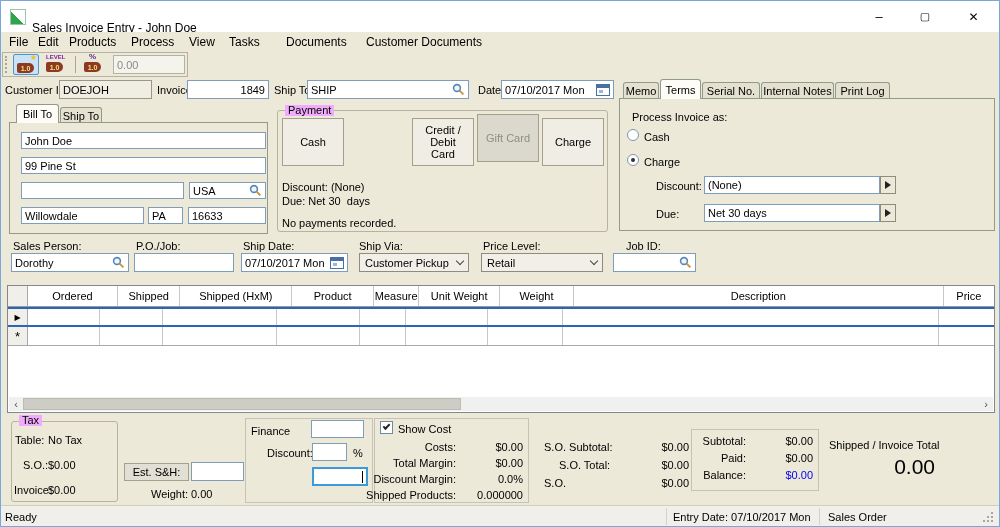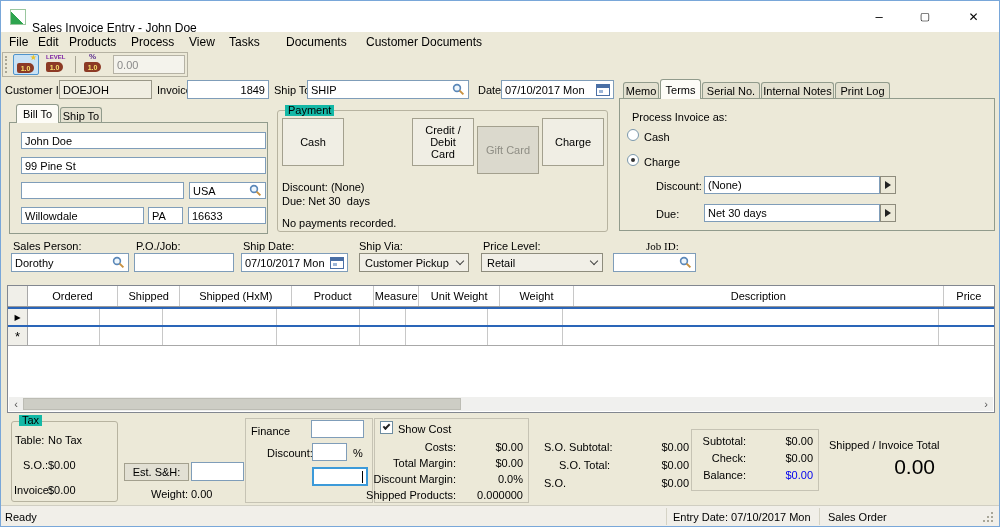--- a/index.html
+++ b/index.html
@@ -7,21 +7,21 @@
        font-family:"Liberation Sans",sans-serif;font-size:11px;color:#000;
        border:1px solid #79a7d9;box-sizing:border-box;overflow:hidden;}
   *{box-sizing:border-box;}
   .abs{position:absolute;}
   .lbl{position:absolute;white-space:pre;line-height:12px;}
   .fld{position:absolute;background:#fff;border:1px solid #7f9db9;padding:1px 3px;
        font-family:"Liberation Sans",sans-serif;font-size:11px;display:flex;align-items:center;}
   input.fld{outline:none;color:#000;}
   .fld-ro{background:#f0eee2;border:1px solid #9a9888;}
   .grp{position:absolute;border:1px solid #b7b3a0;border-radius:3px;}
-  .grplbl{position:absolute;background:#14b8a6;padding:0 3px;line-height:11px;}
+  .grplbl{position:absolute;background:#f0abfc;padding:0 3px;line-height:11px;}
   .panel{position:absolute;border:1px solid #c6c3b4;}
   .tab{position:absolute;border:1px solid #919b8c;border-bottom:none;border-radius:3px 3px 0 0;
        background:#e4e1d0;display:flex;align-items:center;justify-content:center;cursor:default;}
   .tab.active{background:#fdfcf7;z-index:3;}
   .btn{position:absolute;background:#f0eee4;border:1px solid #a3a08e;display:flex;align-items:center;
        justify-content:center;text-align:center;line-height:12px;cursor:default;}
   .btn.disabled{background:#dbd9cd;color:#8f8e85;}
   .combo{position:absolute;background:#f1efe7;border:1px solid #8e8c7d;display:flex;align-items:center;
        padding:0 5px;justify-content:space-between;}
   .chev{width:6px;height:6px;border-right:1px solid #444;border-bottom:1px solid #444;
@@ -139,21 +139,21 @@
   <input class="fld" style="left: 187px; top: 206px; width: 78px; height: 17px;" value="16633">
 
   <div class="grp" style="left:276px;top:109px;width:331px;height:122px;"></div>
   <span class="grplbl" style="left:284px;top:104px;">Payment</span>
   <div class="btn" style="left:281px;top:117px;width:62px;height:48px;">
       <span>Cash</span>
     </div>
   <div class="btn" style="left:411px;top:117px;width:62px;height:48px;padding:0 4px;">
       <span>Credit / Debit Card</span>
     </div>
-  <div class="btn disabled" style="left:476px;top:125px;width:62px;height:48px;">
+  <div class="btn disabled" style="left:476px;top:113px;width:62px;height:48px;">
       <span>Gift Card</span>
     </div>
   <div class="btn" style="left:541px;top:117px;width:62px;height:48px;">
       <span>Charge</span>
     </div>
   <span class="lbl" style="left:281px;top:180px;">Discount: (None)</span>
   <span class="lbl" style="left:281px;top:194px;text-align:right;">Due: Net 30  days</span>
   <span class="lbl" style="left:281px;top:216px;">No payments recorded.</span>
 
   <div class="tab" style="left:622px;top:81px;width:36px;height:16px;">
@@ -215,21 +215,21 @@
   <span class="lbl" style="left:358px;top:239px;">Ship Via:</span>
   <div class="combo" style="left:358px;top:252px;width:110px;height:19px;">
     <span>Customer Pickup</span>
     <span class="chev"></span>
   </div>
   <span class="lbl" style="left:482px;top:239px;">Price Level:</span>
   <div class="combo" style="left:480px;top:252px;width:122px;height:19px;">
     <span>Retail</span>
     <span class="chev"></span>
   </div>
-  <span class="lbl" style="left:645px;top:239px;font-family:Liberation Serif, serif;">Job ID:</span>
+  <span class="lbl" style="left:625px;top:239px;">Job ID:</span>
   <div class="fld" style="left:612px;top:252px;width:83px;height:19px;justify-content:flex-end;">
     <span></span>
     <svg width="13" height="13" viewBox="0 0 13 13">
         <circle cx="5" cy="5" r="3.4" fill="#eef6fc" stroke="#5a87b8" stroke-width="1.6"></circle>
         <line x1="7.6" y1="7.6" x2="11.4" y2="11.4" stroke="#c9913f" stroke-width="2"></line>
       </svg>
   </div>
 
   <div class="gridwrap">
     <div class="grow" style="height:21px;border-bottom:1px solid #9a9a9a;">
@@ -320,21 +320,21 @@
   <span class="lbl" style="left:543px;top:440px;">S.O. Subtotal:</span>
   <span class="val" style="left:638px;top:440px;width:50px;">$0.00</span>
   <span class="lbl" style="left:558px;top:458px;">S.O. Total:</span>
   <span class="val" style="left:638px;top:458px;width:50px;">$0.00</span>
   <span class="lbl" style="left:543px;top:476px;">S.O.</span>
   <span class="val" style="left:638px;top:476px;width:50px;">$0.00</span>
 
   <div class="panel" style="left:690px;top:428px;width:128px;height:62px;"></div>
   <span class="val" style="left:675px;top:434px;width:70px;">Subtotal:</span>
   <span class="val" style="left:762px;top:434px;width:50px;">$0.00</span>
-  <span class="val" style="left:675px;top:451px;width:70px;">Check:</span>
+  <span class="val" style="left:675px;top:451px;width:70px;">Paid:</span>
   <span class="val" style="left:762px;top:451px;width:50px;">$0.00</span>
   <span class="val" style="left:675px;top:468px;width:70px;">Balance:</span>
   <span class="val" style="left:762px;top:468px;width:50px;color:#0000ee;">$0.00</span>
 
   <span class="val" style="left:828px;top:438px;width:106px;">Shipped / Invoice Total</span>
   <span class="val" style="left:834px;top:455px;width:100px;font-size:21px;line-height:22px;">0.00</span>
 
   <div class="abs" style="left:0;top:504px;width:998px;height:21px;background:#f1efe9;border-top:1px solid #d0cec2;">
     <span class="lbl" style="left:4px;top:5px;">Ready</span>
     <div class="divider" style="left:665px;top:2px;height:17px;"></div>

